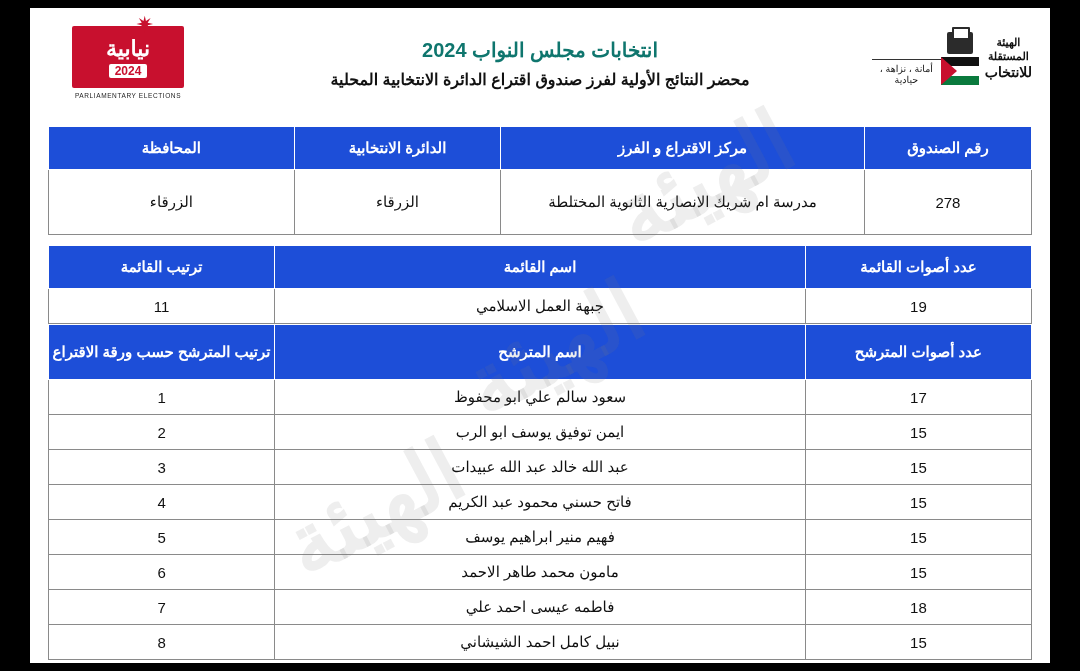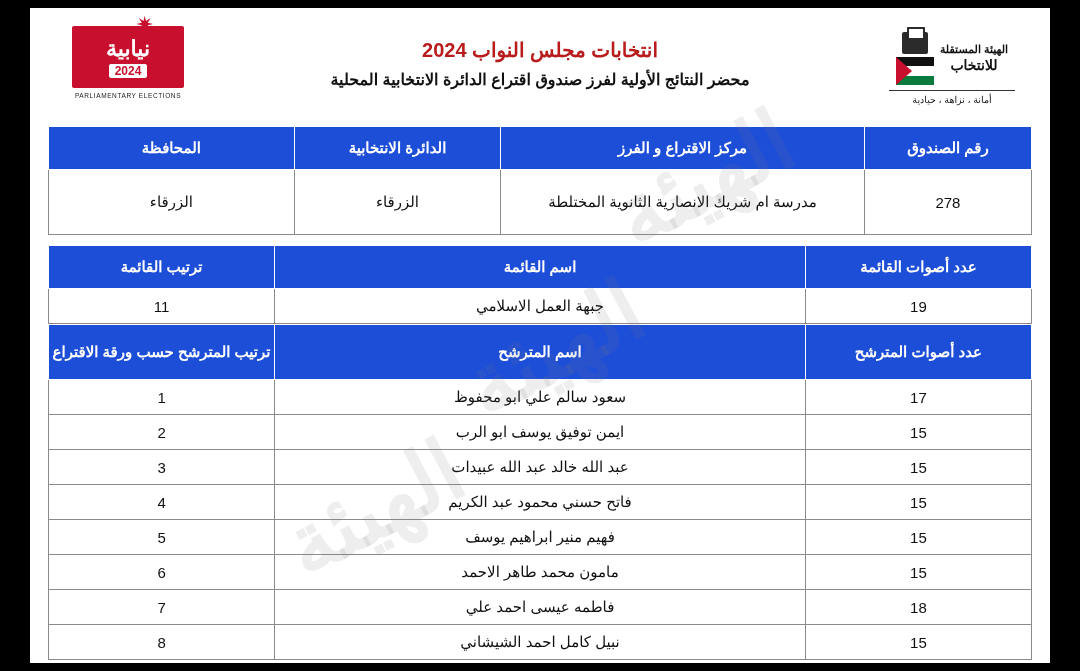--- a/index.html
+++ b/index.html
@@ -30,22 +30,22 @@
     display: flex;
     flex-direction: row;
     align-items: flex-start;
     justify-content: space-between;
     height: 96px;
     position: relative;
   }
   .logo-right {
     width: 160px;
     display: flex;
-    flex-direction: column;
-    align-items: center;
+    flex-direction: row;
+    align-items: flex-end;
     padding-top: 12px;
   }
   .iec-logo {
     display: flex;
     flex-direction: row-reverse;
     align-items: center;
     gap: 6px;
   }
   .iec-flag {
     width: 38px;
@@ -89,21 +89,21 @@
   }
 
   .title-block {
     flex: 1;
     text-align: center;
     padding-top: 18px;
   }
   .title-main {
     font-size: 20px;
     font-weight: bold;
-    color: #b91c1c;
+    color: #0f766e;
     margin-bottom: 8px;
   }
   .title-sub {
     font-size: 16px;
     font-weight: bold;
     color: #111;
   }
 
   .logo-left {
     width: 160px;

